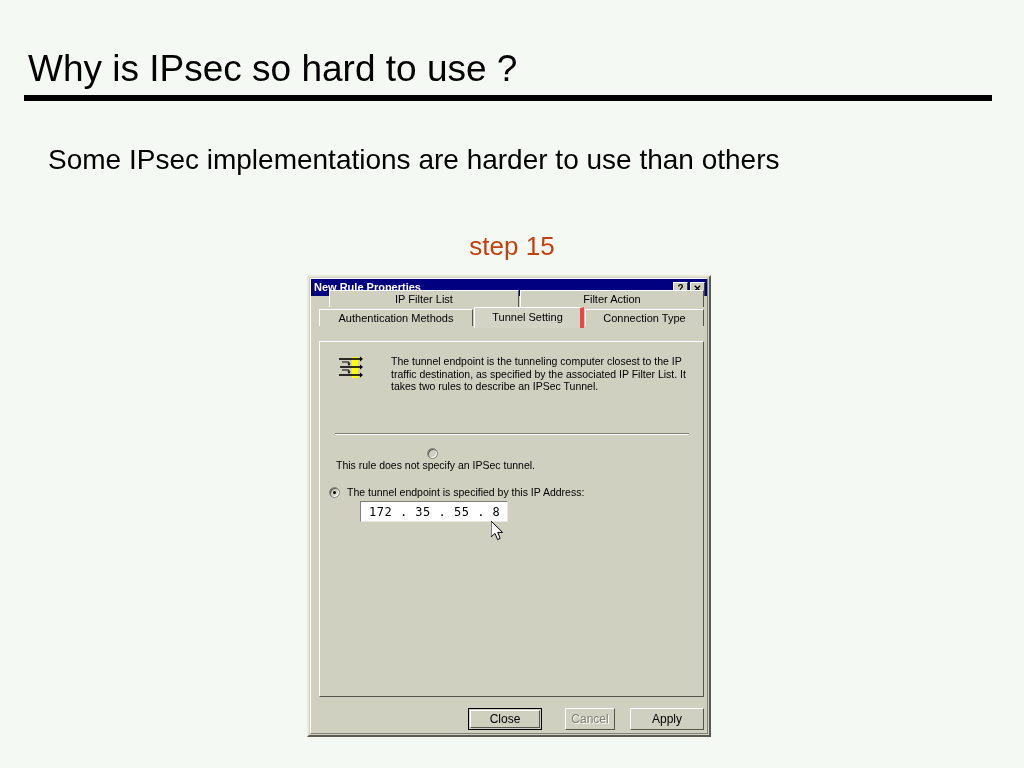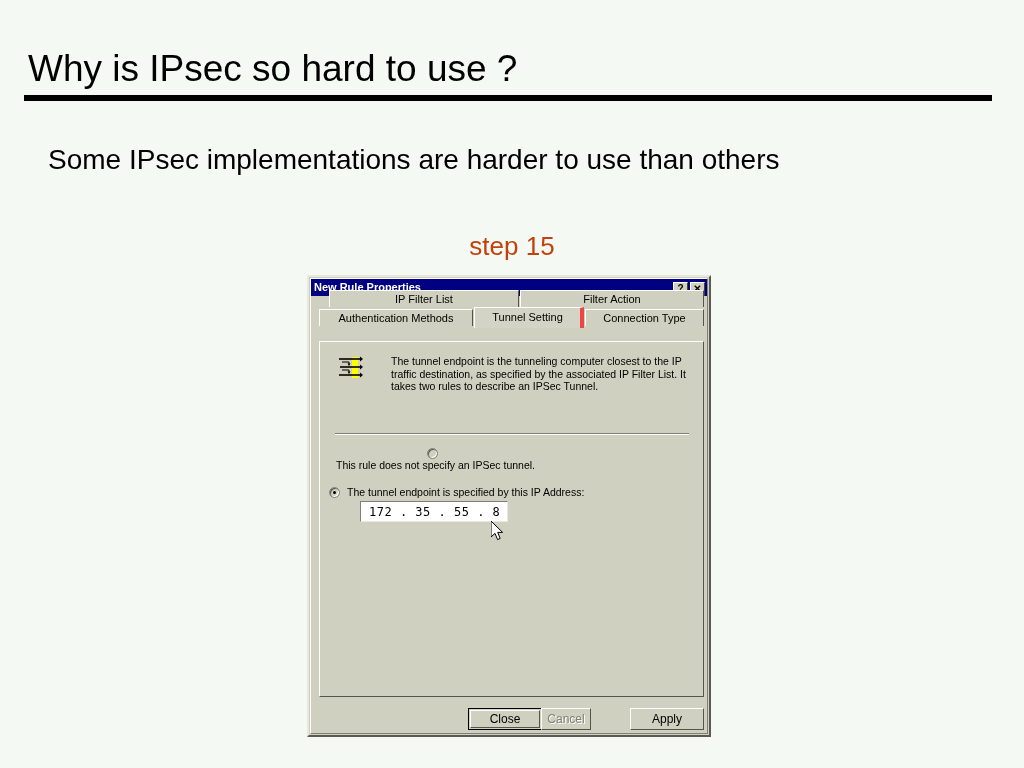--- a/index.html
+++ b/index.html
@@ -380,21 +380,21 @@
         <span class="radio-label">The tunnel endpoint is specified by this IP Address:</span>
       </div>
 
     </div>
 
     <div class="ip-field-inner" style="left:51px; top:224px;">172 . 35  . 55  . 8</div>
 
     <div class="btn default" style="left:159px; top:431px; width:74px;">
       <span class="btn-face">Close</span>
     </div>
-    <div class="btn disabled" style="left:232px; top:431px; width:50px;">Cancel</div>
+    <div class="btn disabled" style="left:256px; top:431px; width:50px;">Cancel</div>
     <div class="btn" style="left:321px; top:431px; width:74px;">Apply</div>
 
   </div>
 
   <svg class="cursor" viewBox="0 0 14 22">
     <polygon points="0,0 0,16 4,12.4 6.6,18.6 9.2,17.4 6.7,11.4 11.6,11.4" fill="#ffffff" stroke="#000000" stroke-width="1"></polygon>
   </svg>
 
 </div>
 

